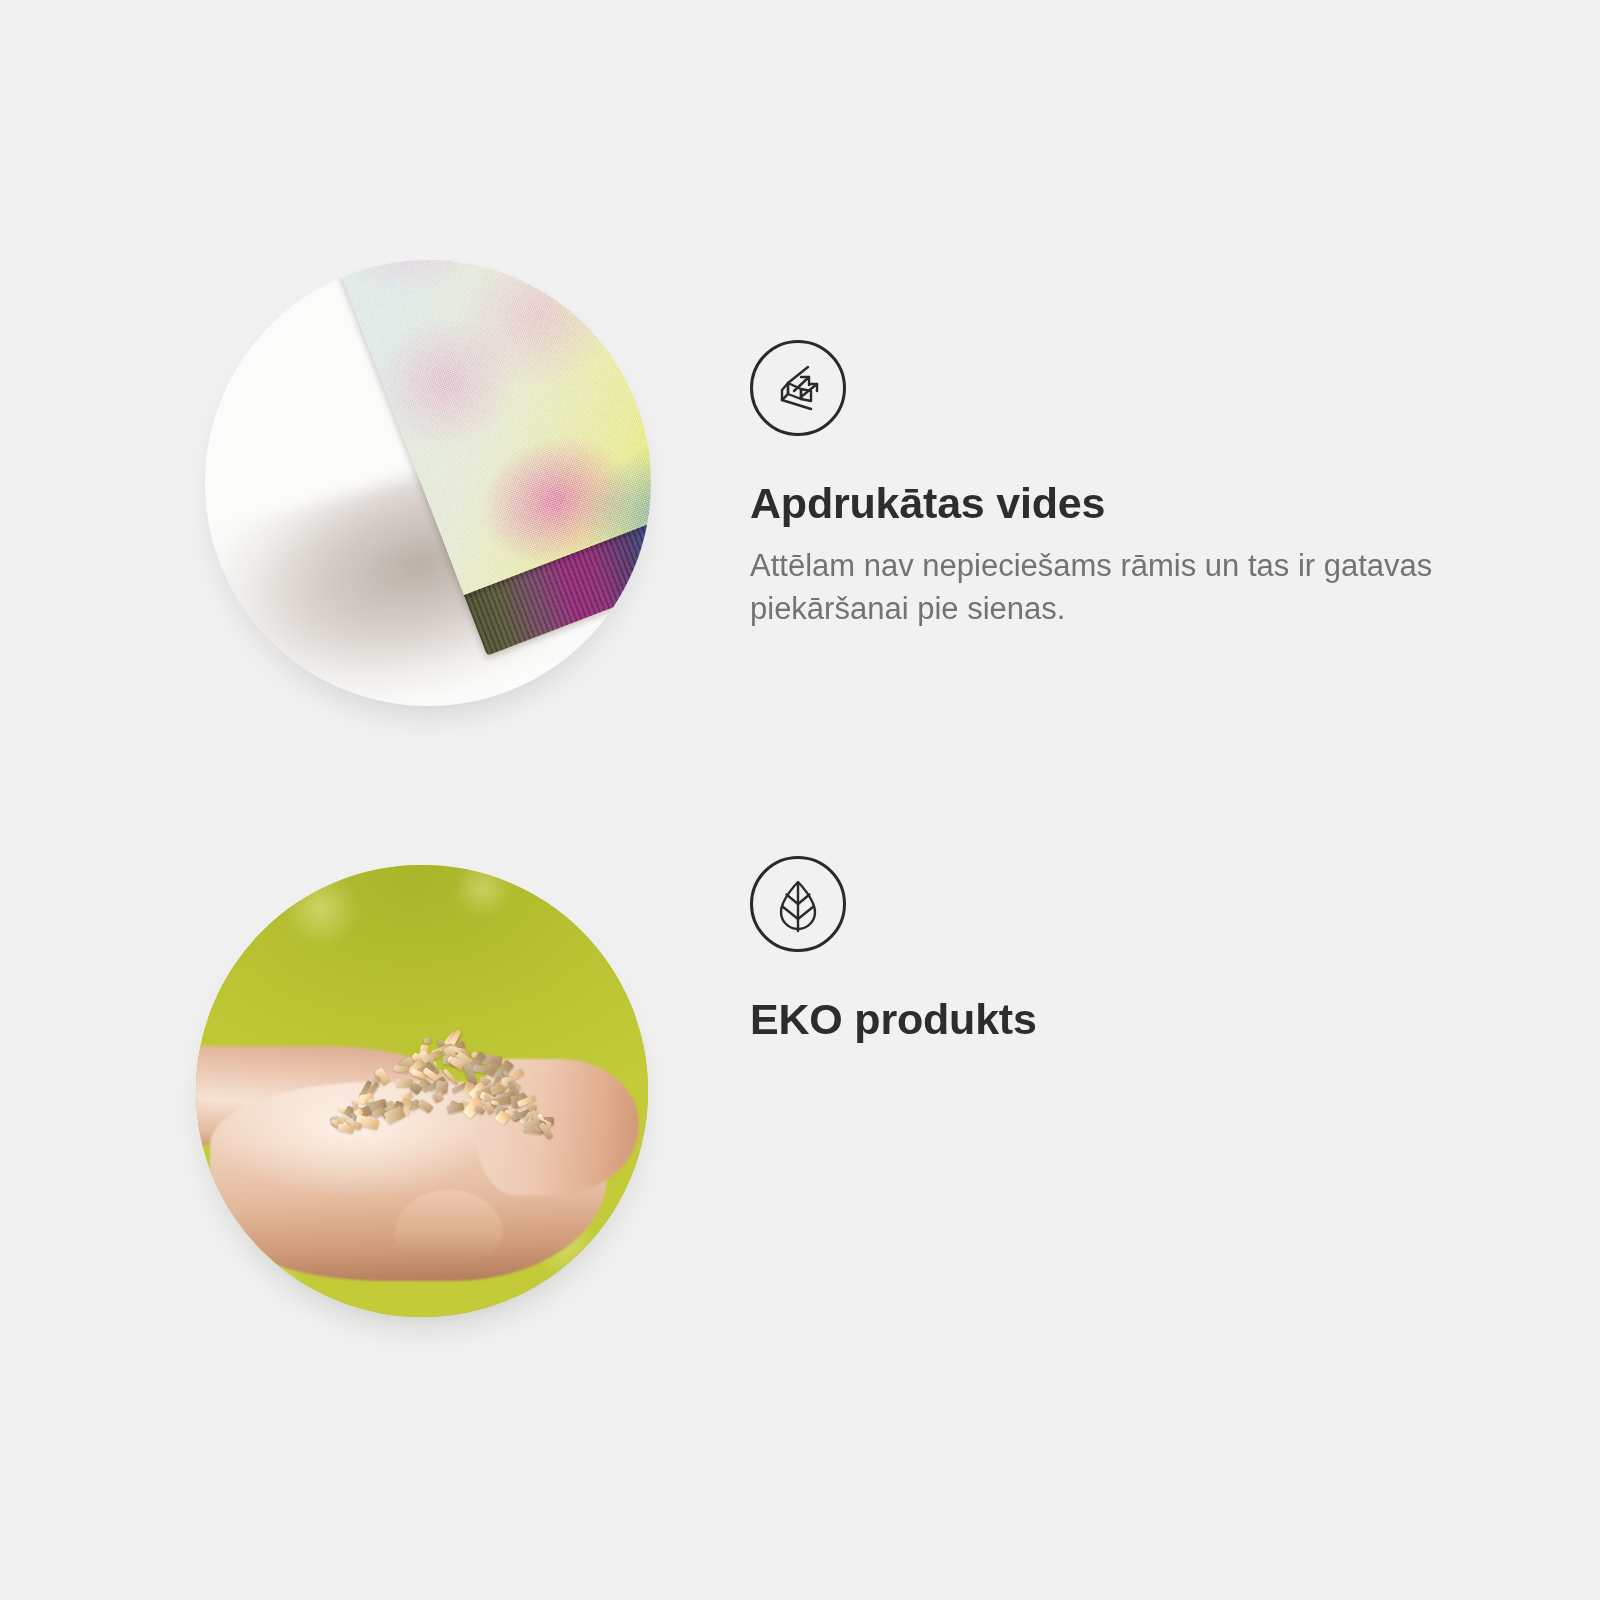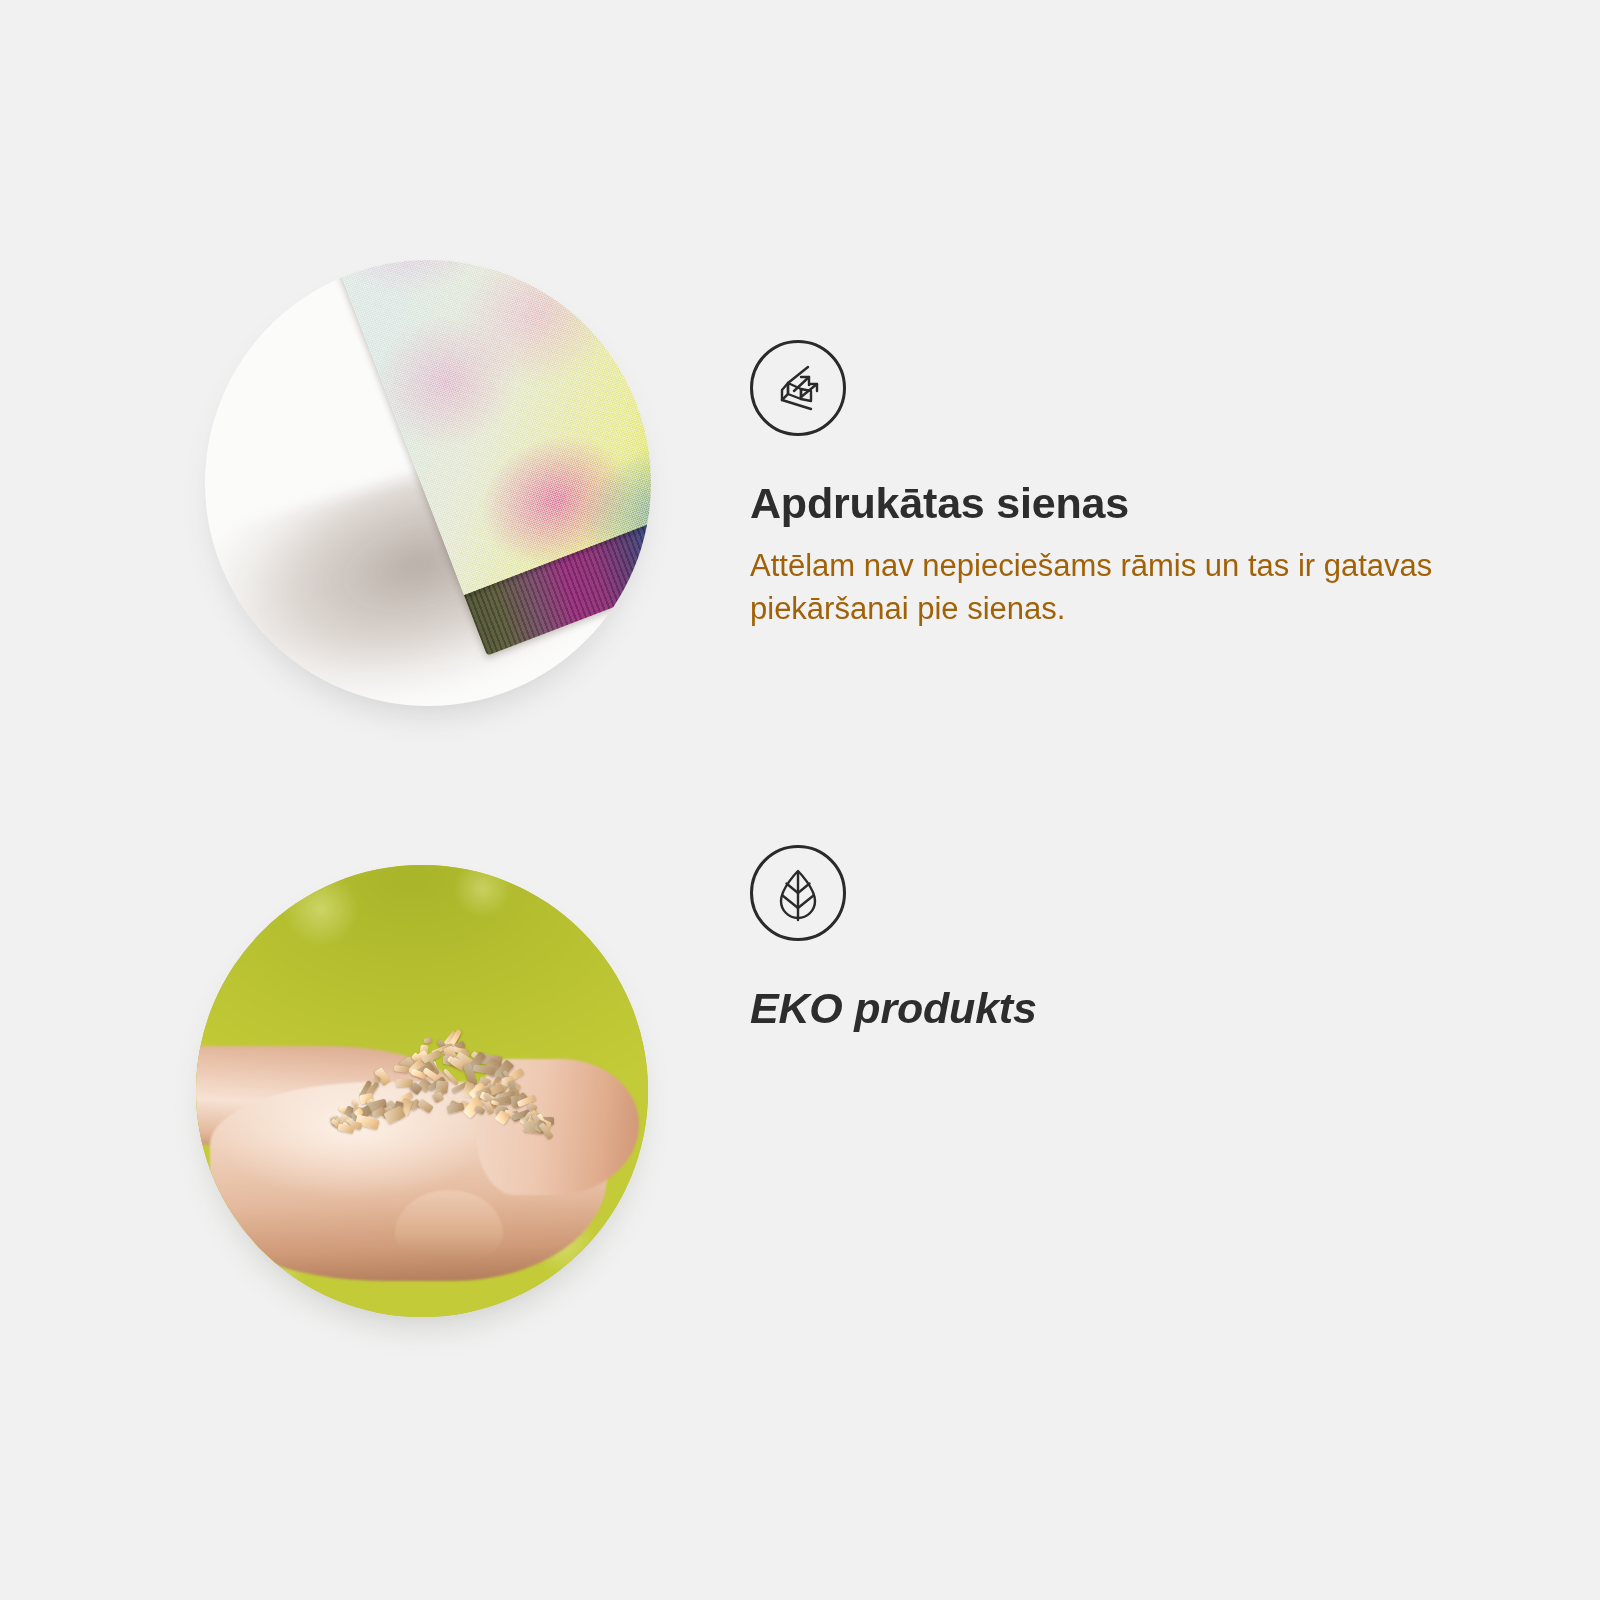--- a/index.html
+++ b/index.html
@@ -239,21 +239,21 @@
     border-radius: 2px;
   }
 
   
   .text-col {
     position: absolute;
     left: 750px;
     width: 760px;
   }
   .text-1 { top: 110px; }
-  .text-2 { top: 0px; font-style: italic; }
+  .text-2 { top: 11px; }
 
   .icon-ring {
     width: 96px;
     height: 96px;
     border: 3px solid #2a2a2a;
     border-radius: 50%;
     display: flex;
     align-items: center;
     justify-content: center;
   }
@@ -264,21 +264,21 @@
     font-size: 43px;
     font-weight: bold;
     color: #2d2d2d;
     letter-spacing: -0.2px;
     line-height: 1.1;
   }
 
   .feature-desc {
     margin-top: 18px;
     font-size: 31px;
-    color: #a16207;
+    color: #737373;
     line-height: 1.38;
     max-width: 720px;
   }
 </style>
 </head>
 <body>
 
 <div class="page">
 
   <div class="feature feature-1">
@@ -304,21 +304,21 @@
 
           <path d="M21 26 L41 10"></path>
           <path d="M15 43 L44 52"></path>
 
           <path d="M27 34 L42 20"></path>
           <path d="M34 20 L42 20 L42 28"></path>
           <path d="M34 40 L50 27"></path>
           <path d="M43 27 L50 27 L50 34"></path>
         </svg>
       </div>
-      <div class="feature-title">Apdrukātas sienas</div>
+      <div class="feature-title">Apdrukātas vides</div>
       <div class="feature-desc">Attēlam nav nepieciešams rāmis un tas ir gatavas piekāršanai pie sienas.</div>
     </div>
   </div>
 
   <div class="feature feature-2">
 
     <div class="media media-2">
       <div class="eco-bg"></div>
       <div class="arm"></div>
       <div class="palm"></div>

